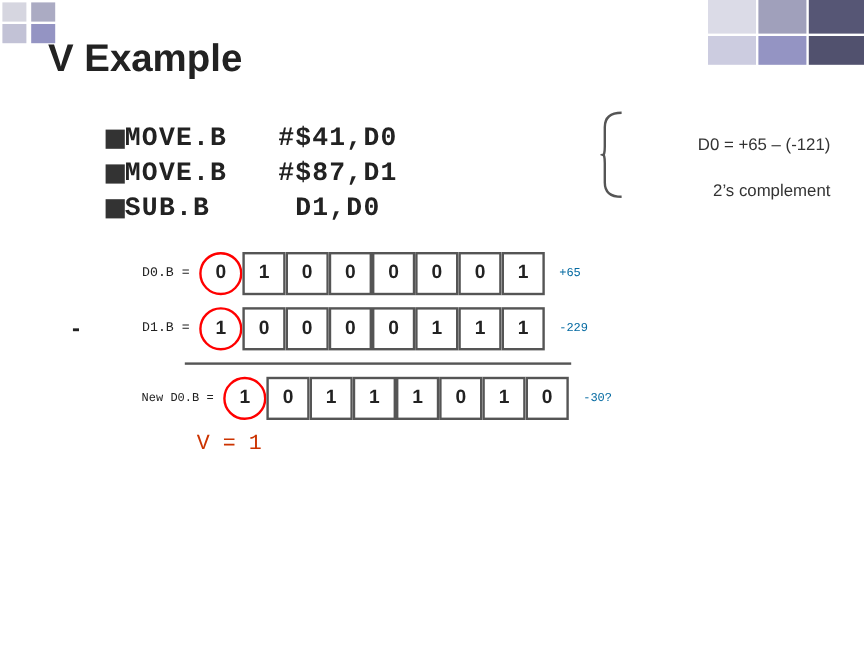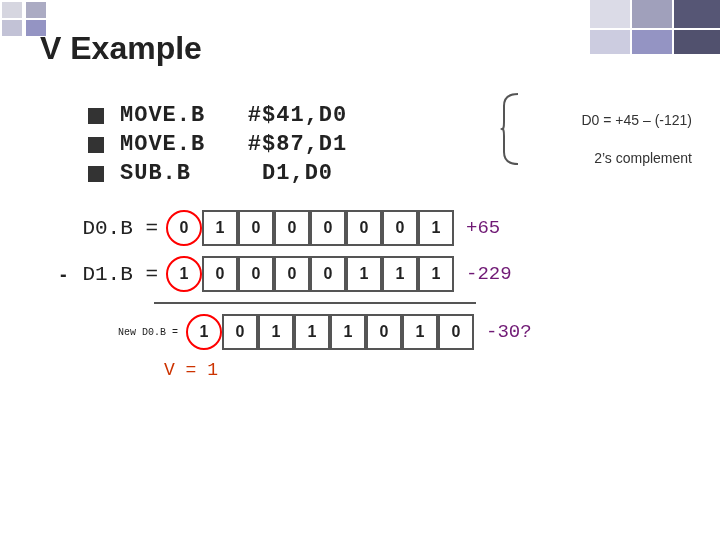--- a/index.html
+++ b/index.html
@@ -26,21 +26,20 @@
     .bullet-section {
       display: flex;
       flex-direction: column;
       gap: 4px;
       margin-bottom: 24px;
     }
 
     .bullet-row {
       display: flex;
       align-items: center;
-      gap: 16px;
       padding-left: 48px;
     }
 
     .bullet {
       width: 16px;
       height: 16px;
       background: #333;
       flex-shrink: 0;
     }
 
@@ -59,21 +58,21 @@
     }
 
     .bit-row {
       display: flex;
       align-items: center;
       margin-bottom: 10px;
       position: relative;
     }
 
     .row-label {
-      font-size: 21px;
+      font-size: 11px;
       color: #222;
       min-width: 80px;
       text-align: right;
       margin-right: 8px;
       font-family: 'Courier New', monospace;
     }
 
     .bit-cell {
       width: 36px;
       height: 36px;
@@ -86,22 +85,22 @@
       color: #222;
       background: white;
     }
 
     .bit-cell.circled {
       border: 2.5px solid red;
       border-radius: 50%;
     }
 
     .row-result {
-      font-size: 19px;
-      color: #701a75;
+      font-size: 10px;
+      color: #0369a1;
       margin-left: 12px;
       font-family: 'Courier New', monospace;
     }
 
     .minus-sign {
       font-size: 20px;
       font-weight: bold;
       color: #222;
       margin-right: 4px;
       min-width: 14px;
@@ -210,15 +209,15 @@
   </div>
 
   <div class="v-result">V = 1</div>
 
 </div>
 
 <svg style="position:absolute; right:198px; top:92px; width:22px; height:74px;">
   <path d="M18,2 Q4,2 4,14 L4,30 Q4,38 2,37 Q4,36 4,44 L4,60 Q4,72 18,72" stroke="#555" stroke-width="2" fill="none"></path>
 </svg>
 
-<div style="position:absolute; right:28px; top:112px; font-size:14px; color:#333; white-space:nowrap;">D0 = +45 – (-121)</div>
+<div style="position:absolute; right:28px; top:112px; font-size:14px; color:#333; white-space:nowrap;">D0 = +65 – (-121)</div>
 
 <div style="position:absolute; right:28px; top:150px; font-size:14px; color:#333; white-space:nowrap;">2’s complement</div>
 
 </body></html>

